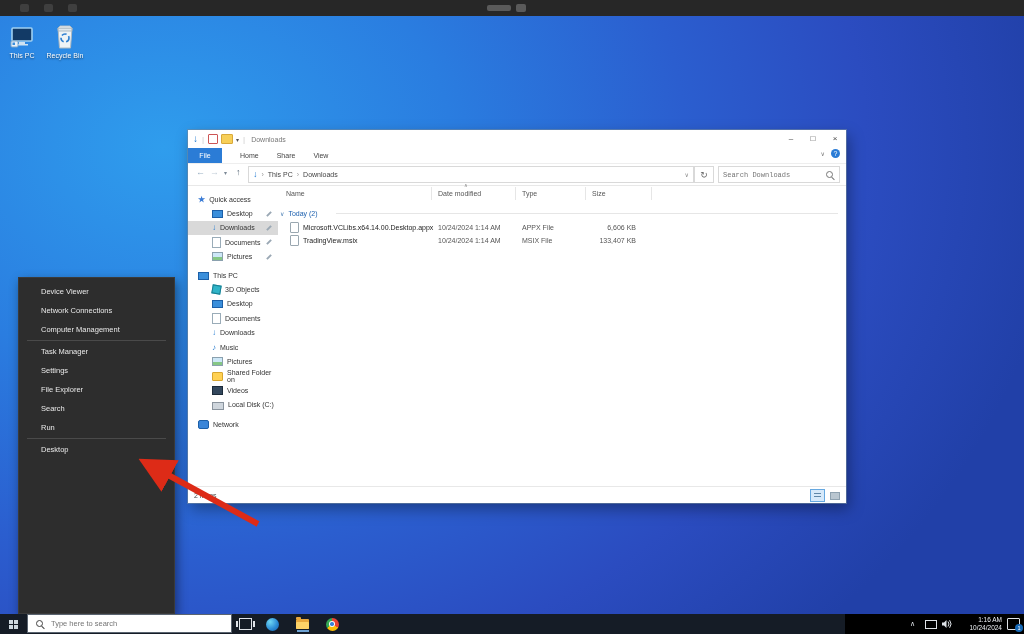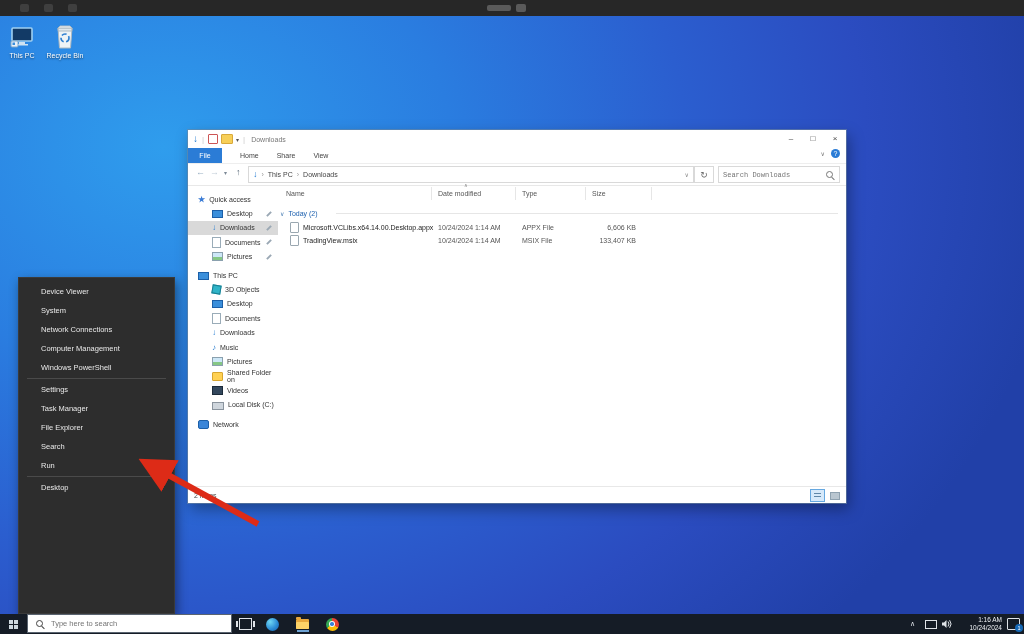--- a/index.html
+++ b/index.html
@@ -84,21 +84,21 @@
   .vb .lines{width:7px;height:6px;background:repeating-linear-gradient(180deg,#5f87a8 0 1px,transparent 1px 3px);}
   .vb .thumb{width:8px;height:6px;background:#b9c6d0;border:1px solid #8fa2b0;}
 
   
   .menu{left:18px;top:277px;width:157px;height:337px;background:#2d2d2d;border:1px solid #3a3a3a;box-sizing:border-box;padding-top:4px;box-shadow:2px 4px 10px rgba(0,0,0,.45);}
   .mitem{height:19px;display:flex;align-items:center;padding-left:22px;color:#e8e8e8;font-size:7.5px;position:relative;}
   .mitem .sub{position:absolute;right:10px;color:#bbb;font-size:8px;}
   .msep{height:1px;background:#4a4a4a;margin:1px 8px;}
 
   
-  .taskbar{left:0;top:614px;width:1024px;height:20px;background:#151c26;}
+  .taskbar{left:0;top:614px;width:845px;height:20px;background:#151c26;}
   .startbtn{position:absolute;left:0;top:0;width:27px;height:20px;display:flex;align-items:center;justify-content:center;}
   .winlogo{width:9px;height:9px;display:grid;grid-template-columns:4px 4px;grid-template-rows:4px 4px;gap:1px;}
   .winlogo i{background:#cfd8e0;}
   .tsearch{position:absolute;left:27px;top:0;width:205px;height:19px;background:#fff;border:1px solid #5a6470;box-sizing:border-box;display:flex;align-items:center;}
   .tsearch .mag{border-color:#444;margin:0 6px 0 8px;}
   .tsearch .mag::after{background:#444;}
   .tsearch input{border:none;outline:none;flex:1;font-size:7.5px;color:#555;background:transparent;font-family:"Liberation Sans",sans-serif;}
   .tbicon{position:absolute;top:3px;width:14px;height:14px;display:flex;align-items:center;justify-content:center;}
   .tv{width:11px;height:10px;border:1px solid #dfe3e8;position:relative;}
   .tv::before,.tv::after{content:"";position:absolute;top:2px;width:2px;height:6px;background:#dfe3e8;}
@@ -323,37 +323,31 @@
           </div>
       </div>
     </div>
   </div>
 
   <div class="abs menu">
     <div class="mitem">
         <span>Device Viewer</span>
       </div>
     <div class="mitem">
-        <span>System</span>
-      </div>
-    <div class="mitem">
         <span>Network Connections</span>
       </div>
     <div class="mitem">
         <span>Computer Management</span>
       </div>
-    <div class="mitem">
-        <span>Windows PowerShell</span>
-      </div>
     <div class="msep"></div>
     <div class="mitem">
+        <span>Task Manager</span>
+      </div>
+    <div class="mitem">
         <span>Settings</span>
-      </div>
-    <div class="mitem">
-        <span>Task Manager</span>
       </div>
     <div class="mitem">
         <span>File Explorer</span>
       </div>
     <div class="mitem">
         <span>Search</span>
       </div>
     <div class="mitem">
         <span>Run</span>
       </div>

